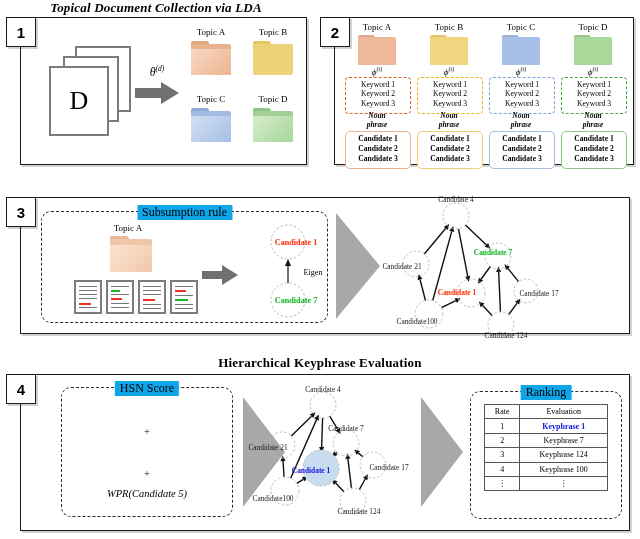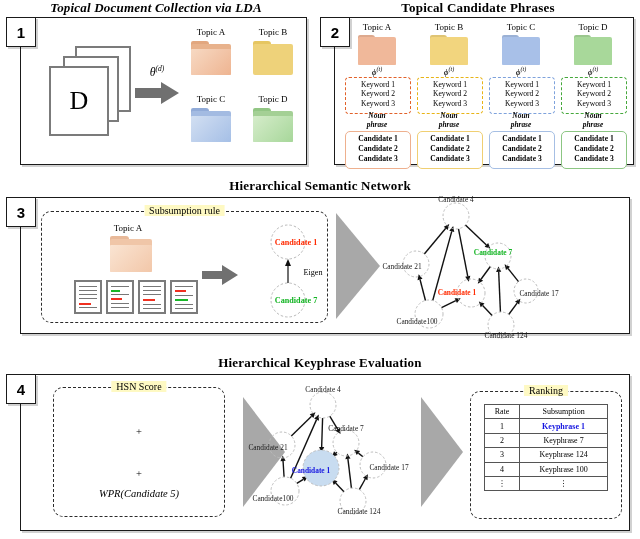--- a/index.html
+++ b/index.html
@@ -32,21 +32,21 @@
   .folder .back{position:absolute;left:0;top:8%;width:100%;height:92%;border-radius:2px;}
   .folder .front{position:absolute;left:0;bottom:0;width:100%;height:76%;border-radius:1px;}
 
   
   .docstack{position:absolute;}
   .doc{position:absolute;background:#fff;border:2.2px solid #7b7b7b;}
 
   
   .dashbox{position:absolute;border:1.4px dashed #2b2b2b;border-radius:10px;}
   .dashbox-label{
-    position:absolute;background:#fef9c3;padding:0 5px;font-size:10px;
+    position:absolute;background:#0ea5e9;padding:0 5px;font-size:12px;
     top:-7px;left:50%;transform:translateX(-50%);white-space:nowrap;
   }
   .kwbox{position:absolute;border-width:1.6px;border-style:dashed;border-radius:4px;background:#fff;}
   .candbox{position:absolute;border-width:1.3px;border-style:solid;border-radius:5px;background:#fff;}
   .kwline{font-size:7.6px;line-height:9.4px;text-align:center;}
   .candline{font-size:7.6px;line-height:10px;text-align:center;font-weight:bold;}
 
   
   svg{position:absolute;left:0;top:0;overflow:visible;}
   .nodelabel{font-family:"Liberation Serif",serif;font-size:7.4px;fill:#1a1a1a;}
@@ -119,21 +119,20 @@
       <div class="folder" style="left:8px;top:14px;width:40px;height:34px;">
         <div class="tab" style="background:#92c684;"></div>
         <div class="back" style="background:#a4d095;"></div>
         <div class="front" style="background:linear-gradient(135deg,#d5ecca,#a7d79a);"></div>
       </div>
     </div>
   </div>
 </div>
 
 <div class="panel-wrap" style="left:316px;top:0;width:324px;height:175px;">
-  <div class="panel-title" style="top:0;left:0;">Topical Candidate Phrases</div>
   <div class="panel-num" style="left:4px;top:17px;">2</div>
   <div class="panel-box" style="left:18px;top:17px;width:298px;height:146px;">
     <div id="p2cols" style="position:absolute;inset:0;">
         <div style="position: absolute; left: 8px; top: 4px; width: 68px; height: 138px;">
           <div class="lbl" style="left: 0px; top: 0px; width: 68px;">Topic A</div>
           <div class="folder" style="left: 15px; top: 13px; width: 38px; height: 30px;">
             <div class="tab" style="background:#f0b89a;filter:brightness(.92);"></div>
             <div class="back" style="background:#f0b89a;"></div>
             <div class="front" style="background:linear-gradient(135deg,#f0b89add,#f0b89a);"></div>
           </div>
@@ -220,21 +219,20 @@
             <div class="candline">Candidate 1</div>
             <div class="candline">Candidate 2</div>
             <div class="candline">Candidate 3</div>
           </div>
         </div>
       </div>
   </div>
 </div>
 
 <div class="panel-wrap" style="left:0;top:178px;width:640px;height:160px;">
-  <div class="panel-title" style="top:0;left:0;">Hierarchical Semantic Network</div>
   <div class="panel-num" style="left:6px;top:19px;">3</div>
   <div class="panel-box" style="left:20px;top:19px;width:608px;height:135px;">
 
     <div class="dashbox" style="left:20px;top:13px;width:285px;height:110px;">
       <span class="dashbox-label">Subsumption rule</span>
 
       <div class="lbl" style="left:56px;top:11px;width:60px;">Topic A</div>
       <div class="folder" style="left:68px;top:24px;width:42px;height:36px;">
         <div class="tab" style="background:#e8b999;"></div>
         <div class="back" style="background:#f0c6a8;"></div>
@@ -332,21 +330,21 @@
         <text x="485" y="139.5" text-anchor="middle" class="nodelabel">Candidate 124</text>
       </svg>
   </div>
 </div>
 
 <div class="panel-wrap" style="left:0;top:355px;width:640px;height:184px;">
   <div class="panel-title" style="top:0;left:0;">Hierarchical Keyphrase Evaluation</div>
   <div class="panel-num" style="left:6px;top:19px;">4</div>
   <div class="panel-box" style="left:20px;top:19px;width:608px;height:155px;">
 
-    <div class="dashbox" style="left:32px;top:12px;width:170px;height:128px;">
+    <div class="dashbox" style="left:40px;top:12px;width:170px;height:128px;">
       <span class="dashbox-label">HSN Score</span>
       <div class="plus" style="top:38px;">+</div>
       <div class="plus" style="top:80px;">+</div>
       <div class="math" style="top:100px;">WPR(Candidate 5)</div>
     </div>
 
     <svg class="chev" width="42" height="110" style="left:222px;top:22px;">
       <polygon points="0,0 0,110 42,55" fill="#a8a8a8"></polygon>
     </svg>
     <svg class="chev" width="42" height="110" style="left:400px;top:22px;">
@@ -391,21 +389,21 @@
         <circle cx="332" cy="126" r="13" fill="none" stroke="#bdbdbd" stroke-width="1" stroke-dasharray="2.5,2"></circle>
         <text x="338" y="138.5" text-anchor="middle" class="nodelabel">Candidate 124</text>
       </svg>
 
     <div class="dashbox" style="left:449px;top:16px;width:150px;height:126px;">
       <span class="dashbox-label">Ranking</span>
       <table class="rank" id="ranktable" style="left:13px;top:12px;width:124px;border-radius:15px;">
           <thead>
             <tr>
               <th style="width: 32px;">Rate</th>
-              <th style="width: 92px;">Subsumption</th>
+              <th style="width: 92px;">Evaluation</th>
             </tr>
           </thead>
           <tbody>
             <tr>
               <td>1</td>
               <td class="kp-hi">Keyphrase 1</td>
             </tr>
             <tr>
               <td>2</td>
               <td>Keyphrase 7</td>

